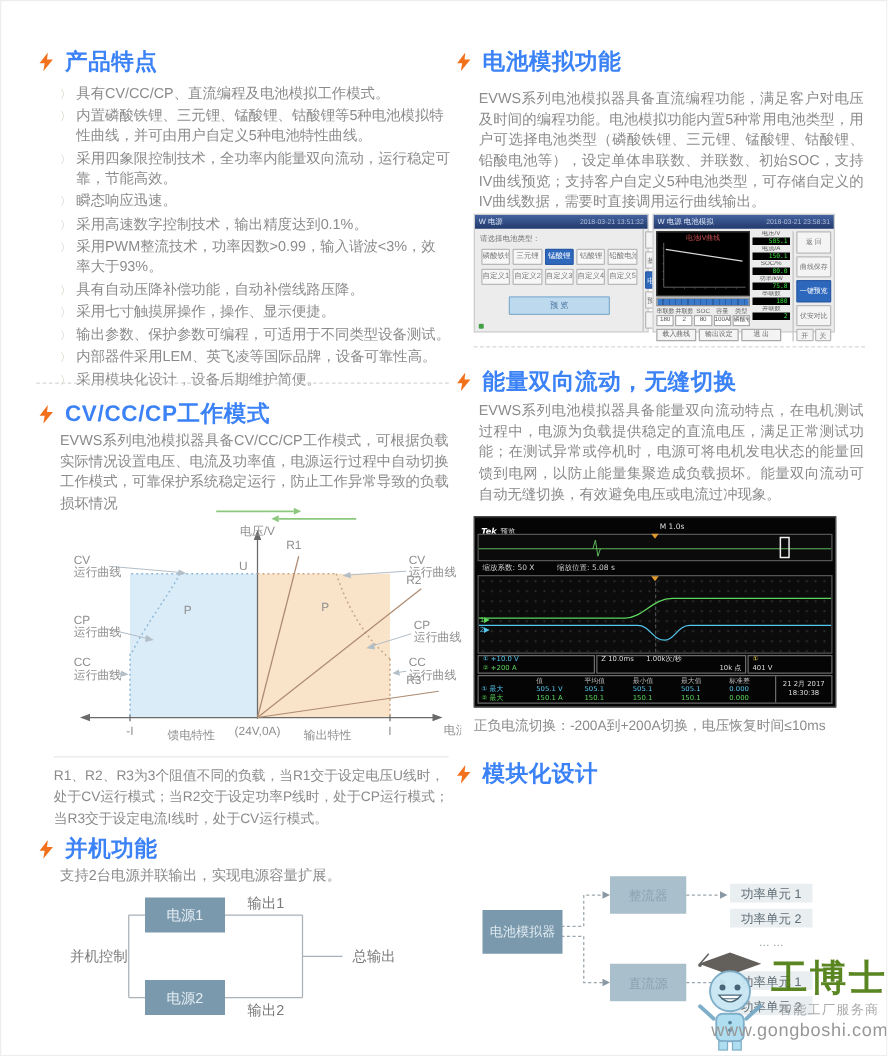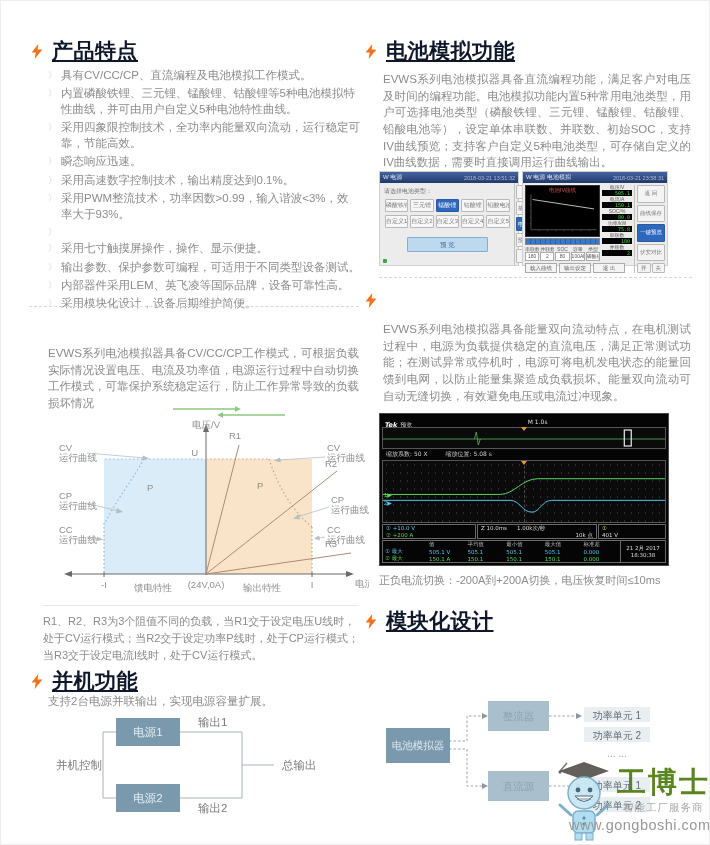--- a/index.html
+++ b/index.html
@@ -2,21 +2,21 @@
 <html><head>
 <meta charset="utf-8">
 <style>
   html,body{margin:0;padding:0;background:#fff;}
   .page{position:relative;width:710px;height:845px;background:#fff;border:1px solid #ededed;
         font-family:"Liberation Sans","DejaVu Sans",sans-serif;overflow:hidden;box-sizing:border-box;}
   .abs{position:absolute;}
   
   .sec-head{position:absolute;display:flex;align-items:center;gap:9px;}
   .sec-head .bolt{width:12px;height:15px;flex:0 0 auto;}
-  .sec-head .t{font-size:21px;font-weight:700;color:#0f172a;letter-spacing:.5px;text-decoration:underline;}
+  .sec-head .t{font-size:18px;font-weight:700;color:#3b82f6;letter-spacing:.5px;}
   
   .para{position:absolute;font-size:11.5px;color:#8b8b8b;line-height:1.45;text-align:justify;}
   .feat{position:absolute;left:47px;top:66px;width:312px;}
   .feat .it{display:flex;font-size:11.5px;color:#8b8b8b;line-height:1.4;margin-bottom:2px;}
   .feat .mk{flex:0 0 13px;color:#c9c0b4;font-size:9px;padding-top:2px;}
   .divider{position:absolute;border-top:1px dashed #d8d8d8;}
   .rule{position:absolute;border-top:1px solid #e7e7e7;}
   .note{position:absolute;font-size:11px;color:#8b8b8b;line-height:1.55;}
   .caption{position:absolute;font-size:11px;color:#8b8b8b;}
   svg text{font-family:"Liberation Sans","DejaVu Sans",sans-serif;}
@@ -112,40 +112,47 @@
     <div class="it">
         <span class="mk">〉</span>
         <span>采用高速数字控制技术，输出精度达到0.1%。</span>
       </div>
     <div class="it">
         <span class="mk">〉</span>
         <span>采用PWM整流技术，功率因数&gt;0.99，输入谐波&lt;3%，效率大于93%。</span>
       </div>
     <div class="it">
         <span class="mk">〉</span>
+        <span>具有自动压降补偿功能，自动补偿线路压降。</span>
       </div>
     <div class="it">
         <span class="mk">〉</span>
         <span>采用七寸触摸屏操作，操作、显示便捷。</span>
       </div>
     <div class="it">
         <span class="mk">〉</span>
         <span>输出参数、保护参数可编程，可适用于不同类型设备测试。</span>
       </div>
     <div class="it">
         <span class="mk">〉</span>
         <span>内部器件采用LEM、英飞凌等国际品牌，设备可靠性高。</span>
       </div>
     <div class="it">
         <span class="mk">〉</span>
         <span>采用模块化设计，设备后期维护简便。</span>
       </div>
   </div>
   <div class="divider" style="left:28px;top:305px;width:330px;"></div>
 
+  <div class="sec-head" style="left:30px;top:318px;">
+    <svg class="bolt" viewBox="0 0 10 14">
+        <path d="M6.2 0 L0 8 L3.8 8 L2.8 14 L10 5.2 L5.6 5.2 Z" fill="#f2711c"></path>
+      </svg>
+    <span class="t">CV/CC/CP工作模式</span>
+  </div>
   <div class="para" style="left:47px;top:344px;width:311px;">EVWS系列电池模拟器具备CV/CC/CP工作模式，可根据负载实际情况设置电压、电流及功率值，电源运行过程中自动切换工作模式，可靠保护系统稳定运行，防止工作异常导致的负载损坏情况</div>
 
   <svg class="abs" style="left:168px;top:404px;" width="120" height="14" viewBox="0 0 120 14">
     <line x1="4" y1="4" x2="66" y2="4" stroke="#8cc97f" stroke-width="1.4"></line>
     <polygon points="66,1.2 72,4 66,6.8" fill="#8cc97f"></polygon>
     <line x1="116" y1="10" x2="54" y2="10" stroke="#8cc97f" stroke-width="1.4"></line>
     <polygon points="54,7.2 48,10 54,12.8" fill="#8cc97f"></polygon>
   </svg>
 
   <svg class="abs" style="left:28px;top:418px;" width="340" height="190" viewBox="0 0 340 190">
@@ -384,20 +391,21 @@
       </div>
     </div>
   </div>
 
   <div class="divider" style="left:378px;top:276px;width:313px;"></div>
 
   <div class="sec-head" style="left:364px;top:292px;">
     <svg class="bolt" viewBox="0 0 10 14">
         <path d="M6.2 0 L0 8 L3.8 8 L2.8 14 L10 5.2 L5.6 5.2 Z" fill="#f2711c"></path>
       </svg>
+    <span class="t">能量双向流动，无缝切换</span>
   </div>
   <div class="para" style="left:382px;top:320px;width:308px;">EVWS系列电池模拟器具备能量双向流动特点，在电机测试过程中，电源为负载提供稳定的直流电压，满足正常测试功能；在测试异常或停机时，电源可将电机发电状态的能量回馈到电网，以防止能量集聚造成负载损坏。能量双向流动可自动无缝切换，有效避免电压或电流过冲现象。</div>
 
   <div class="scope" style="left:378px;top:412px;width:290px;height:153px;">
     <div class="sc-top">
       <span><span class="brand">Tek</span><span class="mode">预览</span></span>
       <span class="trig">M 1.0s</span>
       <span></span>
     </div>
     <div class="sc-ov">

